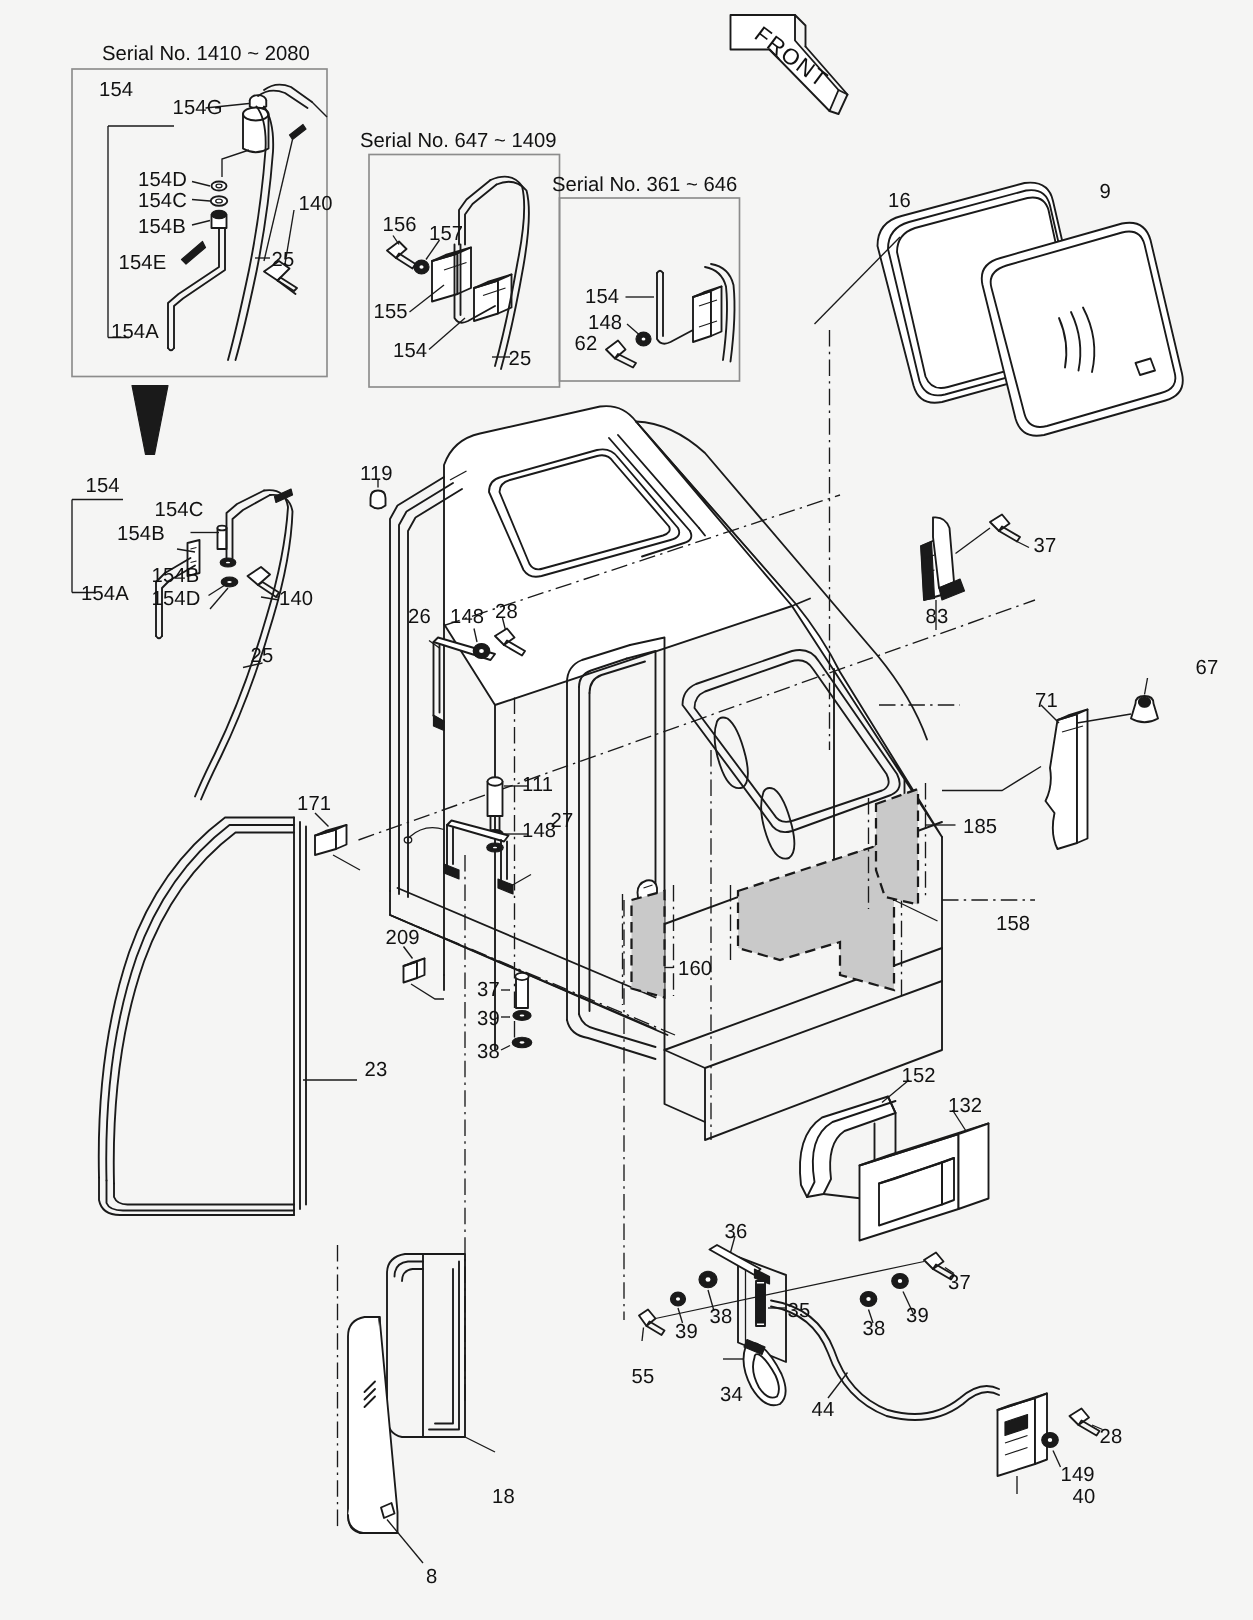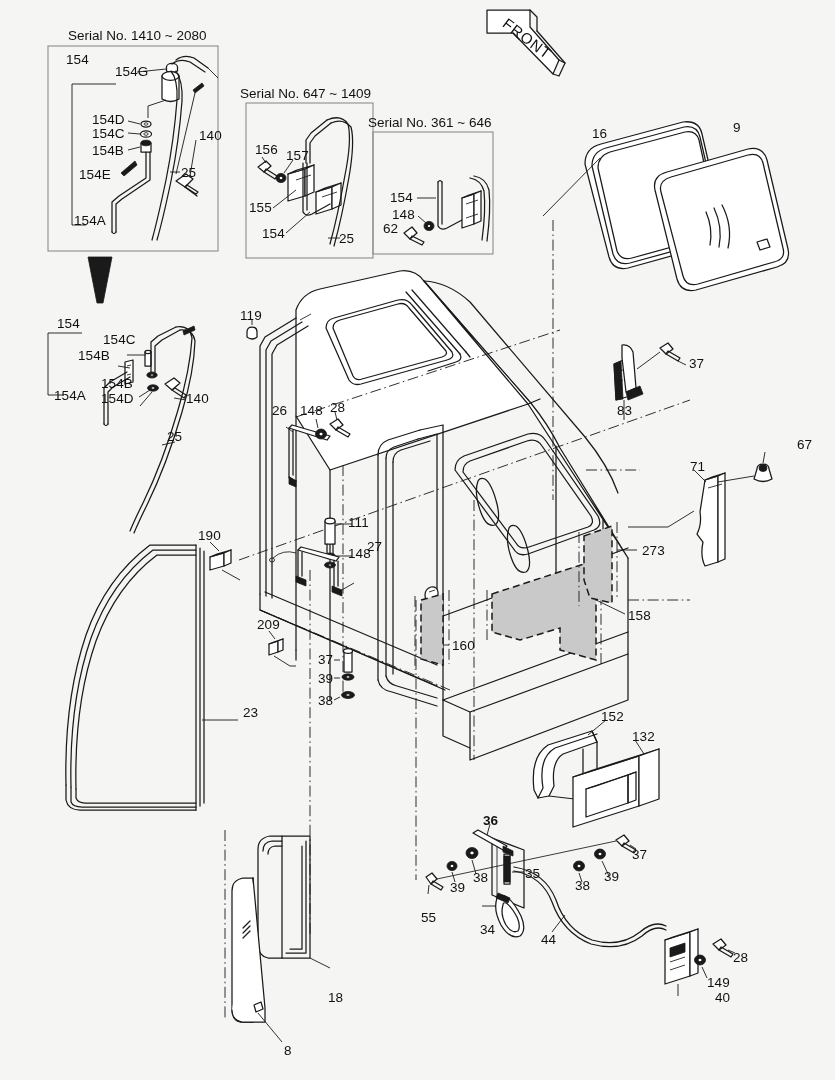--- a/index.html
+++ b/index.html
@@ -566,36 +566,36 @@
   <div class="lbl" style="left:690px;top:459px;">71</div>
 
   <div class="lbl" style="left:272px;top:403px;">26</div>
   <div class="lbl" style="left:300px;top:403px;">148</div>
   <div class="lbl" style="left:330px;top:400px;">28</div>
 
   <div class="lbl" style="left:348px;top:515px;">111</div>
   <div class="lbl" style="left:348px;top:546px;">148</div>
   <div class="lbl" style="left:350px;top:539px;margin-left:17px;">27</div>
 
-  <div class="lbl" style="left:198px;top:528px;">190</div>
+  <div class="lbl" style="left:198px;top:528px;">171</div>
   <div class="lbl" style="left:257px;top:617px;">209</div>
 
-  <div class="lbl" style="left:642px;top:543px;">273</div>
-  <div class="lbl" style="left:628px;top:608px;">158</div>
+  <div class="lbl" style="left:642px;top:543px;">185</div>
+  <div class="lbl" style="left:628px;top:608px;padding-left:36px;">158</div>
   <div class="lbl" style="left:452px;top:638px;">160</div>
 
   <div class="lbl" style="left:318px;top:652px;">37</div>
   <div class="lbl" style="left:318px;top:671px;">39</div>
   <div class="lbl" style="left:318px;top:693px;">38</div>
 
   <div class="lbl" style="left:243px;top:705px;">23</div>
   <div class="lbl" style="left:601px;top:709px;">152</div>
   <div class="lbl" style="left:632px;top:729px;">132</div>
 
-  <div class="lbl" style="left:483px;top:813px;font-weight:bold;">36</div>
+  <div class="lbl" style="left:483px;top:813px;">36</div>
   <div class="lbl" style="left:421px;top:890px;margin-top:20px;">55</div>
   <div class="lbl" style="left:450px;top:880px;">39</div>
   <div class="lbl" style="left:473px;top:870px;">38</div>
   <div class="lbl" style="left:525px;top:866px;">35</div>
   <div class="lbl" style="left:480px;top:922px;">34</div>
   <div class="lbl" style="left:575px;top:878px;">38</div>
   <div class="lbl" style="left:604px;top:869px;">39</div>
   <div class="lbl" style="left:632px;top:847px;">37</div>
   <div class="lbl" style="left:541px;top:932px;">44</div>
   <div class="lbl" style="left:685px;top:990px;margin-left:30px;">40</div>

